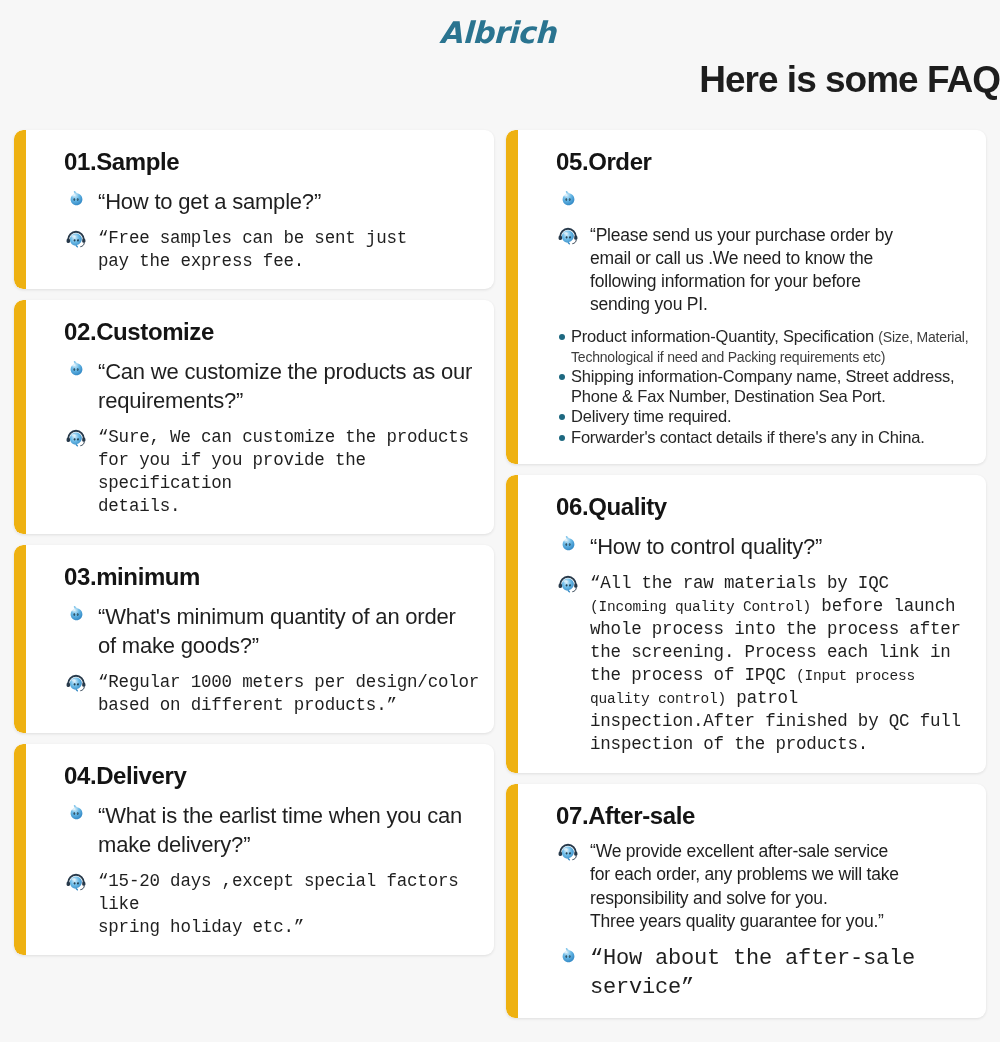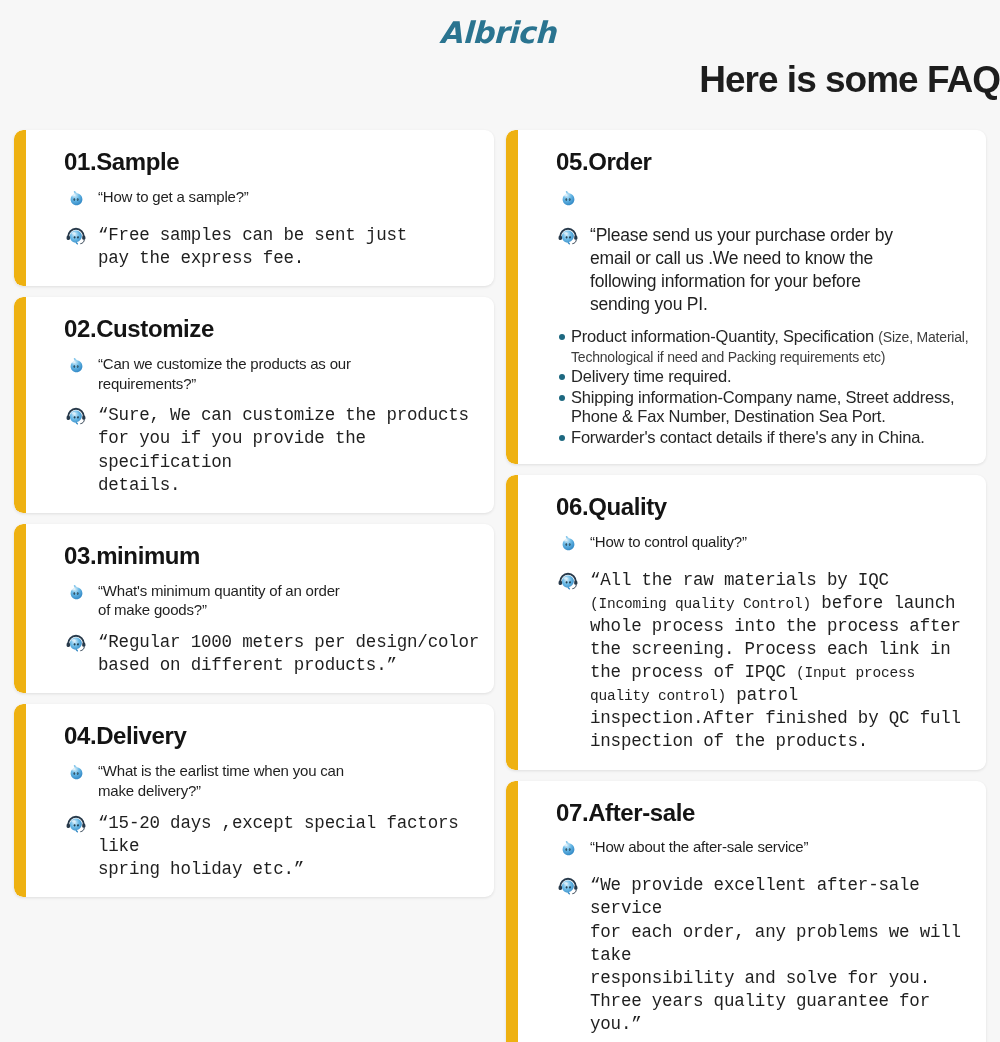--- a/index.html
+++ b/index.html
@@ -100,21 +100,21 @@
   
   .qa {
     display: flex;
     align-items: flex-start;
     gap: 10px;
     margin-bottom: 11px;
   }
   .qa:last-child { margin-bottom: 0; font-family: Liberation Mono, monospace; }
 
   .qa-text {
-    font-size: 15px;
+    font-size: 22px;
     line-height: 1.32;
     color: #1f1f1f;
     letter-spacing: -0.2px;
     white-space: pre-line;
     flex: 1;
   }
 
   .qa.answer .qa-text { font-size: 17.5px; }
 
   
@@ -404,22 +404,22 @@
       <ellipse cx="13.7" cy="10.8" rx="0.3" ry="0.38" fill="#ffffff"></ellipse>
       <rect x="2.6" y="9.4" width="3.4" height="4.6" rx="1.6" fill="#27394a"></rect>
       <rect x="18.2" y="9.4" width="3.2" height="4.4" rx="1.5" fill="#27394a"></rect>
       <path d="M20.3 13.8c0 2.1-1.6 3.6-3.6 3.9" fill="none" stroke="#27394a" stroke-width="0.9" stroke-linecap="round"></path>
     </svg>
   </span>
       <div class="qa-text" style="white-space:normal">“Please send us your purchase order by<br> email or call us .We need to know the<br> following information for your before<br> sending you PI.</div>
     </div>
           <ul class="bullets">
             <li>Product information-Quantity, Specification <span class="sub">(Size, Material, Technological if need and Packing requirements etc)</span></li>
+            <li>Shipping information-Company name, Street address, Phone &amp; Fax Number, Destination Sea Port.</li>
             <li>Delivery time required.</li>
-            <li>Shipping information-Company name, Street address, Phone &amp; Fax Number, Destination Sea Port.</li>
             <li>Forwarder's contact details if there's any in China.</li>
           </ul>
         </div>
         <div class="card">
           <div class="card-title">06.Quality</div>
           <div class="qa question">
       <span class="avatar">
     <svg viewBox="0 0 24 24" xmlns="http://www.w3.org/2000/svg">
       <defs>
         <radialGradient id="qg" cx="38%" cy="30%" r="75%">
@@ -458,61 +458,61 @@
       <rect x="2.6" y="9.4" width="3.4" height="4.6" rx="1.6" fill="#27394a"></rect>
       <rect x="18.2" y="9.4" width="3.2" height="4.4" rx="1.5" fill="#27394a"></rect>
       <path d="M20.3 13.8c0 2.1-1.6 3.6-3.6 3.9" fill="none" stroke="#27394a" stroke-width="0.9" stroke-linecap="round"></path>
     </svg>
   </span>
       <div class="qa-text" style="white-space:normal">“All the raw materials by IQC <span class="inline-small">(Incoming quality Control)</span> before launch whole process into the process after the screening. Process each link in the process of IPQC <span class="inline-small">(Input process quality control)</span> patrol inspection.After finished by QC full inspection of the products.</div>
     </div>
         </div>
         <div class="card">
           <div class="card-title">07.After-sale</div>
+          <div class="qa answer">
+      <span class="avatar">
+    <svg viewBox="0 0 24 24" xmlns="http://www.w3.org/2000/svg">
+      <defs>
+        <radialGradient id="ag" cx="40%" cy="30%" r="75%">
+          <stop offset="0%" stop-color="#d6eefb"></stop>
+          <stop offset="45%" stop-color="#6cbbe7"></stop>
+          <stop offset="100%" stop-color="#2a7fbd"></stop>
+        </radialGradient>
+      </defs>
+      <path d="M4.2 10.6a7.8 7.8 0 0 1 15.6 0" fill="none" stroke="#27394a" stroke-width="1.9" stroke-linecap="round"></path>
+      <path d="M12 4.4c-3.4 0-6.1 2.7-6.1 6.1 0 3.2 2.4 5.8 5.5 6.1 0.3 0.6 0.8 1.2 1.5 1.6 1.1 0.6 1.6-0.3 0.9-1-0.4-0.4-0.7-0.9-0.8-1.3 2.8-0.6 4.9-3 4.9-5.9C17.9 7.1 15.2 4.4 12 4.4z" fill="url(#ag)"></path>
+      <ellipse cx="9.6" cy="7.3" rx="1.9" ry="1.2" fill="#ffffff" opacity="0.5"></ellipse>
+      <ellipse cx="10.6" cy="11.2" rx="0.85" ry="1.2" fill="#15394f"></ellipse>
+      <ellipse cx="13.9" cy="11.2" rx="0.85" ry="1.2" fill="#15394f"></ellipse>
+      <ellipse cx="10.4" cy="10.8" rx="0.3" ry="0.38" fill="#ffffff"></ellipse>
+      <ellipse cx="13.7" cy="10.8" rx="0.3" ry="0.38" fill="#ffffff"></ellipse>
+      <rect x="2.6" y="9.4" width="3.4" height="4.6" rx="1.6" fill="#27394a"></rect>
+      <rect x="18.2" y="9.4" width="3.2" height="4.4" rx="1.5" fill="#27394a"></rect>
+      <path d="M20.3 13.8c0 2.1-1.6 3.6-3.6 3.9" fill="none" stroke="#27394a" stroke-width="0.9" stroke-linecap="round"></path>
+    </svg>
+  </span>
+      <div class="qa-text" style="white-space:normal">“We provide excellent after-sale service<br> for each order, any problems we will take<br> responsibility and solve for you.<br> Three years quality guarantee for you.”</div>
+    </div>
           <div class="qa question">
       <span class="avatar">
     <svg viewBox="0 0 24 24" xmlns="http://www.w3.org/2000/svg">
       <defs>
         <radialGradient id="qg" cx="38%" cy="30%" r="75%">
           <stop offset="0%" stop-color="#cfeaf8"></stop>
           <stop offset="45%" stop-color="#69b9e6"></stop>
           <stop offset="100%" stop-color="#2f86c4"></stop>
         </radialGradient>
       </defs>
       <path d="M12 3.2c-0.9-1.4-2.4-1.6-2.2-0.3 0.1 0.7 0.5 1.2 1 1.6C8.3 5.5 6.6 7.6 6.6 10.3c0 3.4 2.6 6 5.9 6s5.9-2.6 5.9-6c0-3.2-2.4-5.8-5.5-6.1-0.3-0.3-0.6-0.7-0.9-1z" fill="url(#qg)"></path>
       <ellipse cx="9.3" cy="6.1" rx="2.1" ry="1.4" fill="#ffffff" opacity="0.55"></ellipse>
       <ellipse cx="10.3" cy="10.6" rx="0.85" ry="1.25" fill="#15394f"></ellipse>
       <ellipse cx="13.7" cy="10.6" rx="0.85" ry="1.25" fill="#15394f"></ellipse>
       <ellipse cx="10.1" cy="10.1" rx="0.3" ry="0.4" fill="#ffffff"></ellipse>
       <ellipse cx="13.5" cy="10.1" rx="0.3" ry="0.4" fill="#ffffff"></ellipse>
     </svg>
   </span>
       <div class="qa-text">“How about the after-sale service”</div>
-    </div>
-          <div class="qa answer">
-      <span class="avatar">
-    <svg viewBox="0 0 24 24" xmlns="http://www.w3.org/2000/svg">
-      <defs>
-        <radialGradient id="ag" cx="40%" cy="30%" r="75%">
-          <stop offset="0%" stop-color="#d6eefb"></stop>
-          <stop offset="45%" stop-color="#6cbbe7"></stop>
-          <stop offset="100%" stop-color="#2a7fbd"></stop>
-        </radialGradient>
-      </defs>
-      <path d="M4.2 10.6a7.8 7.8 0 0 1 15.6 0" fill="none" stroke="#27394a" stroke-width="1.9" stroke-linecap="round"></path>
-      <path d="M12 4.4c-3.4 0-6.1 2.7-6.1 6.1 0 3.2 2.4 5.8 5.5 6.1 0.3 0.6 0.8 1.2 1.5 1.6 1.1 0.6 1.6-0.3 0.9-1-0.4-0.4-0.7-0.9-0.8-1.3 2.8-0.6 4.9-3 4.9-5.9C17.9 7.1 15.2 4.4 12 4.4z" fill="url(#ag)"></path>
-      <ellipse cx="9.6" cy="7.3" rx="1.9" ry="1.2" fill="#ffffff" opacity="0.5"></ellipse>
-      <ellipse cx="10.6" cy="11.2" rx="0.85" ry="1.2" fill="#15394f"></ellipse>
-      <ellipse cx="13.9" cy="11.2" rx="0.85" ry="1.2" fill="#15394f"></ellipse>
-      <ellipse cx="10.4" cy="10.8" rx="0.3" ry="0.38" fill="#ffffff"></ellipse>
-      <ellipse cx="13.7" cy="10.8" rx="0.3" ry="0.38" fill="#ffffff"></ellipse>
-      <rect x="2.6" y="9.4" width="3.4" height="4.6" rx="1.6" fill="#27394a"></rect>
-      <rect x="18.2" y="9.4" width="3.2" height="4.4" rx="1.5" fill="#27394a"></rect>
-      <path d="M20.3 13.8c0 2.1-1.6 3.6-3.6 3.9" fill="none" stroke="#27394a" stroke-width="0.9" stroke-linecap="round"></path>
-    </svg>
-  </span>
-      <div class="qa-text" style="white-space:normal">“We provide excellent after-sale service<br> for each order, any problems we will take<br> responsibility and solve for you.<br> Three years quality guarantee for you.”</div>
     </div>
         </div>
       </div>
   </div>
 
 </div>
 
 </body></html>

